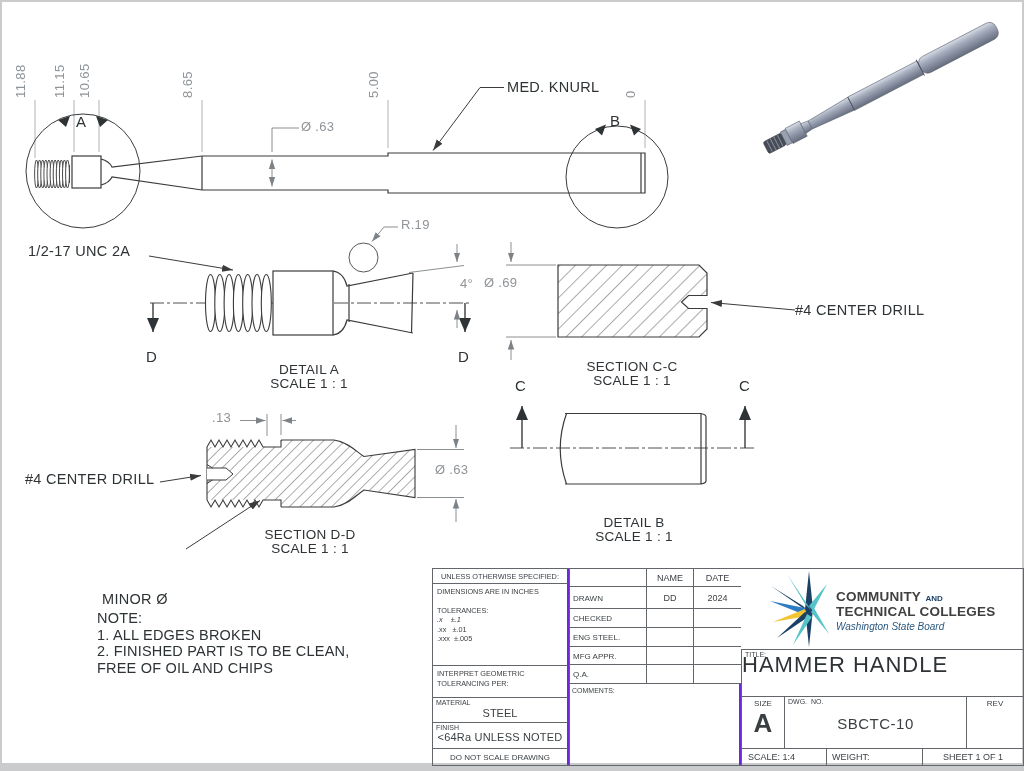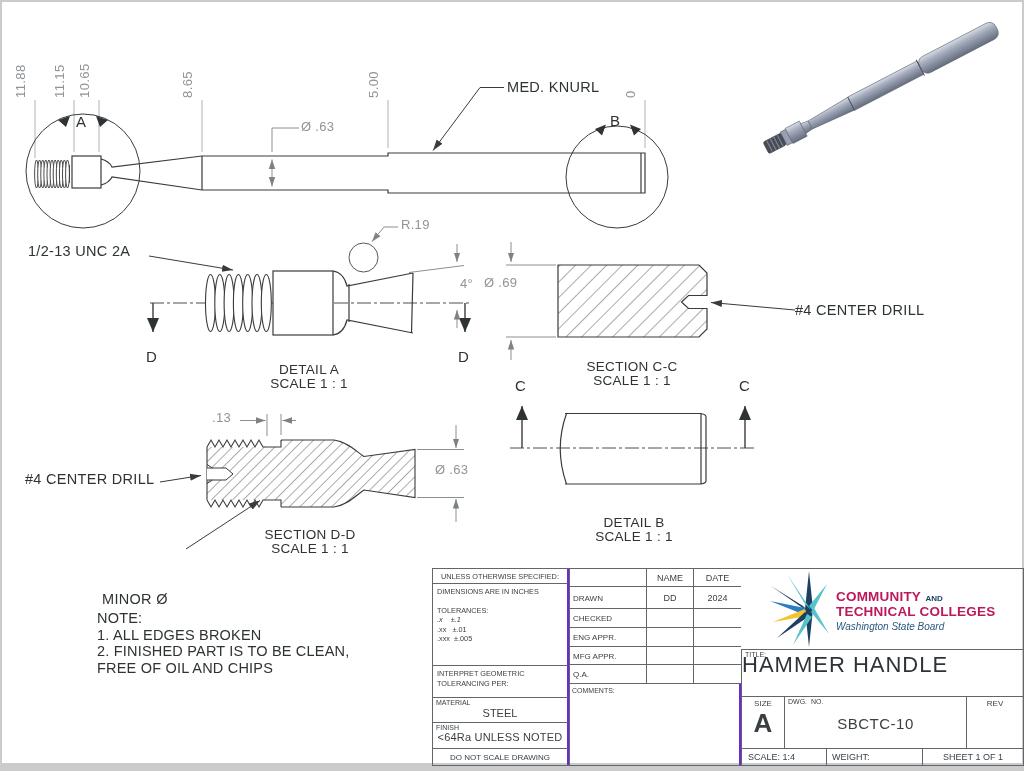--- a/index.html
+++ b/index.html
@@ -20,21 +20,21 @@
   .bL{border-left:1px solid #62666a;} .bT{border-top:1px solid #62666a;}
   .t7{font-size:7.3px;} .t8{font-size:8px;} .t9{font-size:9px;} .t11{font-size:11px;}
   .cc{display:flex;align-items:center;justify-content:center;}
   .tol{padding:3px 0 0 4px;line-height:9.5px;}
   .tinylab{position:absolute;left:3px;top:1px;font-size:7px;}
   .midrow{position:absolute;left:0;width:172px;}
   .midrow .rl{position:absolute;left:4px;top:50%;transform:translateY(-50%);font-size:8px;}
   .midrow .rn{position:absolute;left:77px;width:47px;height:100%;border-left:1px solid #62666a;text-align:center;font-size:9px;display:flex;align-items:center;justify-content:center;}
   .midrow .rd{position:absolute;left:124px;width:48px;height:100%;border-left:1px solid #62666a;text-align:center;font-size:9px;display:flex;align-items:center;justify-content:center;}
   .logo-text{position:absolute;left:95px;top:20px;line-height:13px;}
-  .logo-l1{font-size:13.5px;font-weight:bold;color:#be185d;letter-spacing:.2px;}
+  .logo-l1{font-size:13.5px;font-weight:bold;color:#404040;letter-spacing:.2px;}
   .logo-and{font-size:8px;font-weight:bold;color:#1c4064;}
   .logo-l3{font-size:10px;font-style:italic;color:#2b577e;margin-top:2px;}
   .hh-title{position:absolute;left:0;top:2px;width:100%;font-size:22px;letter-spacing:1px;color:#2e3336;}
 </style>
 </head>
 <body>
 
 <div class="stage">
   <div class="sheet"></div>
 
@@ -189,21 +189,21 @@
   <span class="ord" style="left:92px;top:84px;">10.65</span>
   <span class="ord" style="left:195px;top:84px;">8.65</span>
   <span class="ord" style="left:381px;top:84px;">5.00</span>
   <span class="ord" style="left:638px;top:84px;">0</span>
 
   <span class="lbl big" style="left:76px;top:113px;">A</span>
   <span class="lbl big" style="left:610px;top:112px;">B</span>
   <span class="lbl" style="left:507px;top:79px;font-size:14.5px;">MED. KNURL</span>
   <span class="dim" style="left:301px;top:119px;">Ø .63</span>
 
-  <span class="lbl" style="left:28px;top:243px;font-size:14.5px;">1/2-13 UNC 2A</span>
+  <span class="lbl" style="left:28px;top:243px;font-size:14.5px;">1/2-17 UNC 2A</span>
   <span class="dim" style="left:401px;top:217px;">R.19</span>
   <span class="dim" style="left:460px;top:276px;">4°</span>
   <span class="lbl big" style="left:146px;top:348px;">D</span>
   <span class="lbl big" style="left:458px;top:348px;">D</span>
   <div class="ctr" style="left:239px;top:362px;width:140px;">DETAIL A</div>
   <div class="ctr" style="left:239px;top:376px;width:140px;">SCALE 1 : 1</div>
 
   <span class="dim" style="left:484px;top:275px;">Ø .69</span>
   <span class="lbl" style="left:795px;top:302px;font-size:14.5px;">#4 CENTER DRILL</span>
   <div class="ctr" style="left:557px;top:359px;width:150px;">SECTION C-C</div>
@@ -261,21 +261,21 @@
       <span class="rl">DRAWN</span>
       <span class="rn">DD</span>
       <span class="rd">2024</span>
     </div>
     <div class="midrow bB" style="top:40px;height:19px;left:136px;">
       <span class="rl">CHECKED</span>
       <span class="rn"></span>
       <span class="rd"></span>
     </div>
     <div class="midrow bB" style="top:59px;height:19px;left:136px;">
-      <span class="rl">ENG APPR.</span>
+      <span class="rl">ENG STEEL.</span>
       <span class="rn"></span>
       <span class="rd"></span>
     </div>
     <div class="midrow bB" style="top:78px;height:18px;left:136px;">
       <span class="rl">MFG APPR.</span>
       <span class="rn"></span>
       <span class="rd"></span>
     </div>
     <div class="midrow bB" style="top:96px;height:19px;left:136px;">
       <span class="rl">Q.A.</span>

